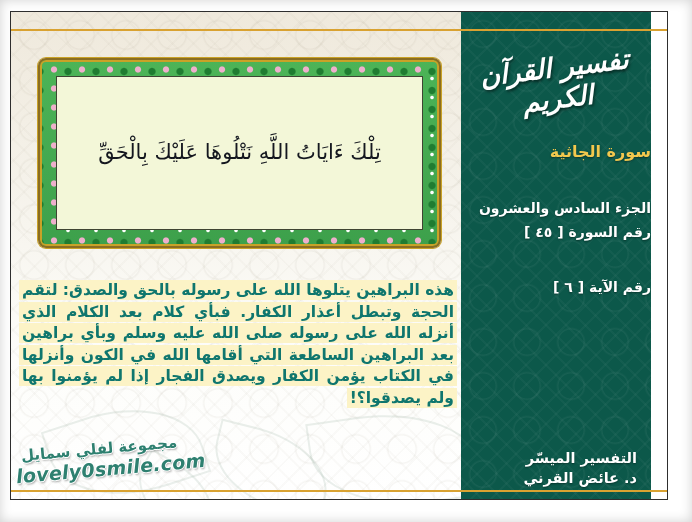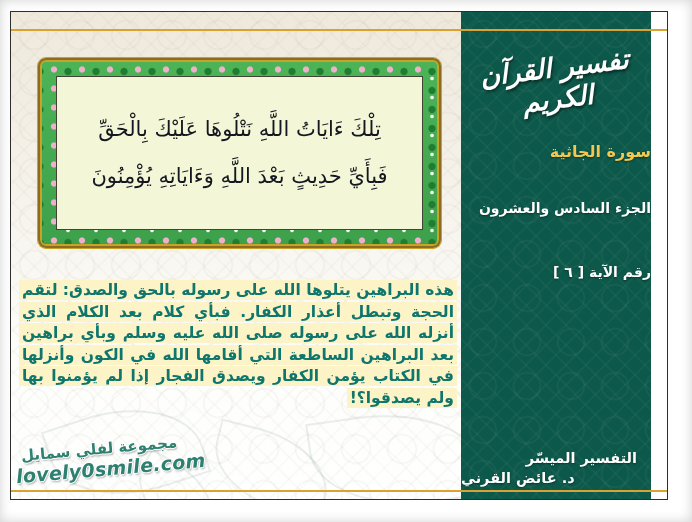--- a/index.html
+++ b/index.html
@@ -75,55 +75,55 @@
   .calligraphy { position:absolute; top:40px; left:0; width:100%; z-index:2;
       text-align:center; direction:rtl; color:#ffffff; font-size:27px; font-weight:bold;
       font-style:italic; font-family:"DejaVu Serif", serif; transform:rotate(-7deg);
       text-shadow:1px 2px 3px rgba(0,0,0,0.5); }
   .sb-item { position:absolute; left:0; width:100%; z-index:2; text-align:right;
       direction:rtl; color:#ffffff; font-weight:bold; font-size:14px;
       text-shadow:0 1px 2px rgba(0,0,0,0.4); }
   .sb-surah  { top:130px; color:#f2c84e; font-size:16px; }
   .sb-juz    { top:188px; }
   .sb-snum   { top:212px; }
-  .sb-anum   { top:252px; }
+  .sb-anum   { top:267px; }
   .sb-source { top:438px; text-align:right; padding-right:14px; font-size:14.5px; }
-  .sb-author { top:458px; text-align:left; padding-right:14px; font-size:14.5px; }
+  .sb-author { top:458px; text-align:right; padding-right:14px; font-size:14.5px; }
 </style>
 </head>
 <body>
 
 <div class="page">
   <div class="card">
 
     <div class="left-area">
       <div class="leaf l1"></div>
       <div class="leaf l2"></div>
       <div class="leaf l3"></div>
       <div class="leaf l4"></div>
 
       <div class="verse-frame">
         <div class="verse-inner">
           <div class="verse-line">تِلْكَ ءَايَاتُ اللَّهِ نَتْلُوهَا عَلَيْكَ بِالْحَقِّ</div>
-          <div class="verse-line">فَبِأَيِّ حَدِيثٍ بَعْدَ اللَّهِ وَءَايَاتِهِ يُؤْمِنُونَ</div>
         </div>
       </div>
 
       <div class="tafsir"><span class="hl">هذه البراهين يتلوها الله على رسوله بالحق والصدق: لتقم الحجة وتبطل أعذار الكفار. فبأي كلام بعد الكلام الذي أنزله الله على رسوله صلى الله عليه وسلم وبأي براهين بعد البراهين الساطعة التي أقامها الله في الكون وأنزلها في الكتاب يؤمن الكفار ويصدق الفجار إذا لم يؤمنوا بها ولم يصدقوا؟!</span></div>
 
       <div class="watermark">
         <div class="wm-ar">مجموعة لفلي سمايل</div>
         <div class="wm-en">lovely0smile.com</div>
       </div>
     </div>
 
     <div class="sidebar">
       <div class="calligraphy">تفسير القرآن الكريم</div>
       <div class="sb-item sb-surah">سورة الجاثية</div>
       <div class="sb-item sb-juz">الجزء السادس والعشرون</div>
+      <div class="sb-item sb-snum">رقم السورة [ ٤٥ ]</div>
       <div class="sb-item sb-anum">رقم الآية [ ٦ ]</div>
       <div class="sb-item sb-source">التفسير الميسّر</div>
       <div class="sb-item sb-author">د. عائض القرني</div>
     </div>
 
     <div class="gold-line top"></div>
     <div class="gold-line bottom"></div>
 
   </div>
 </div>

